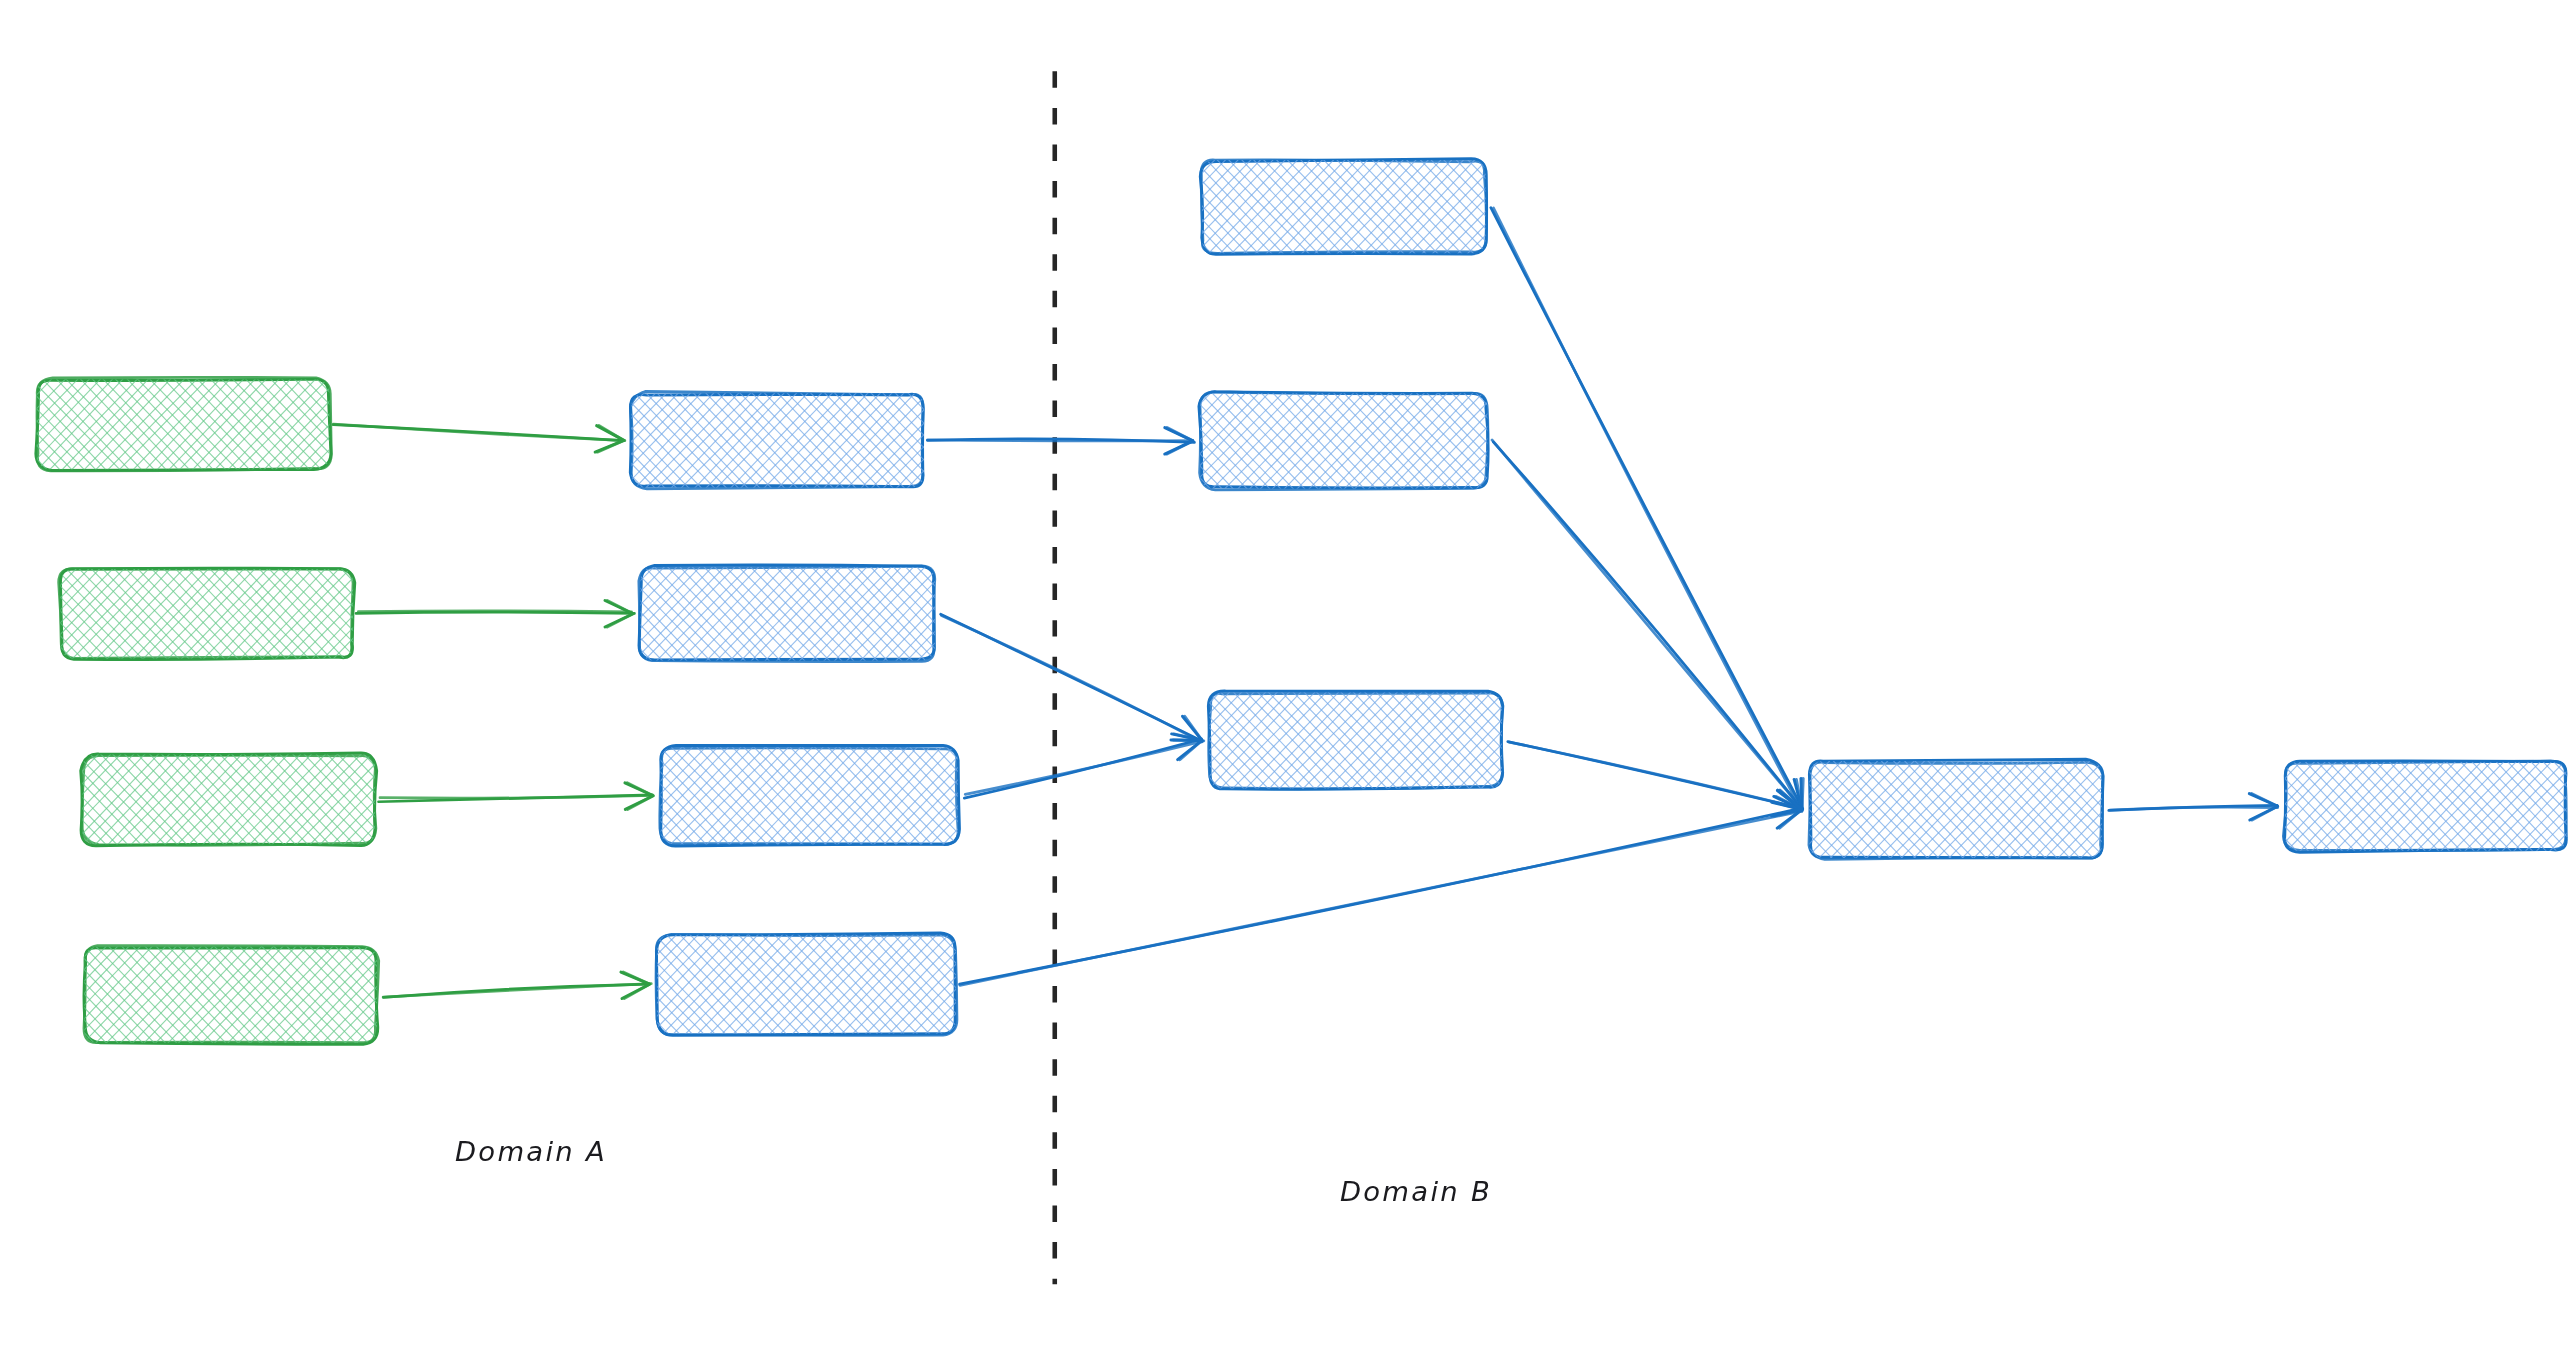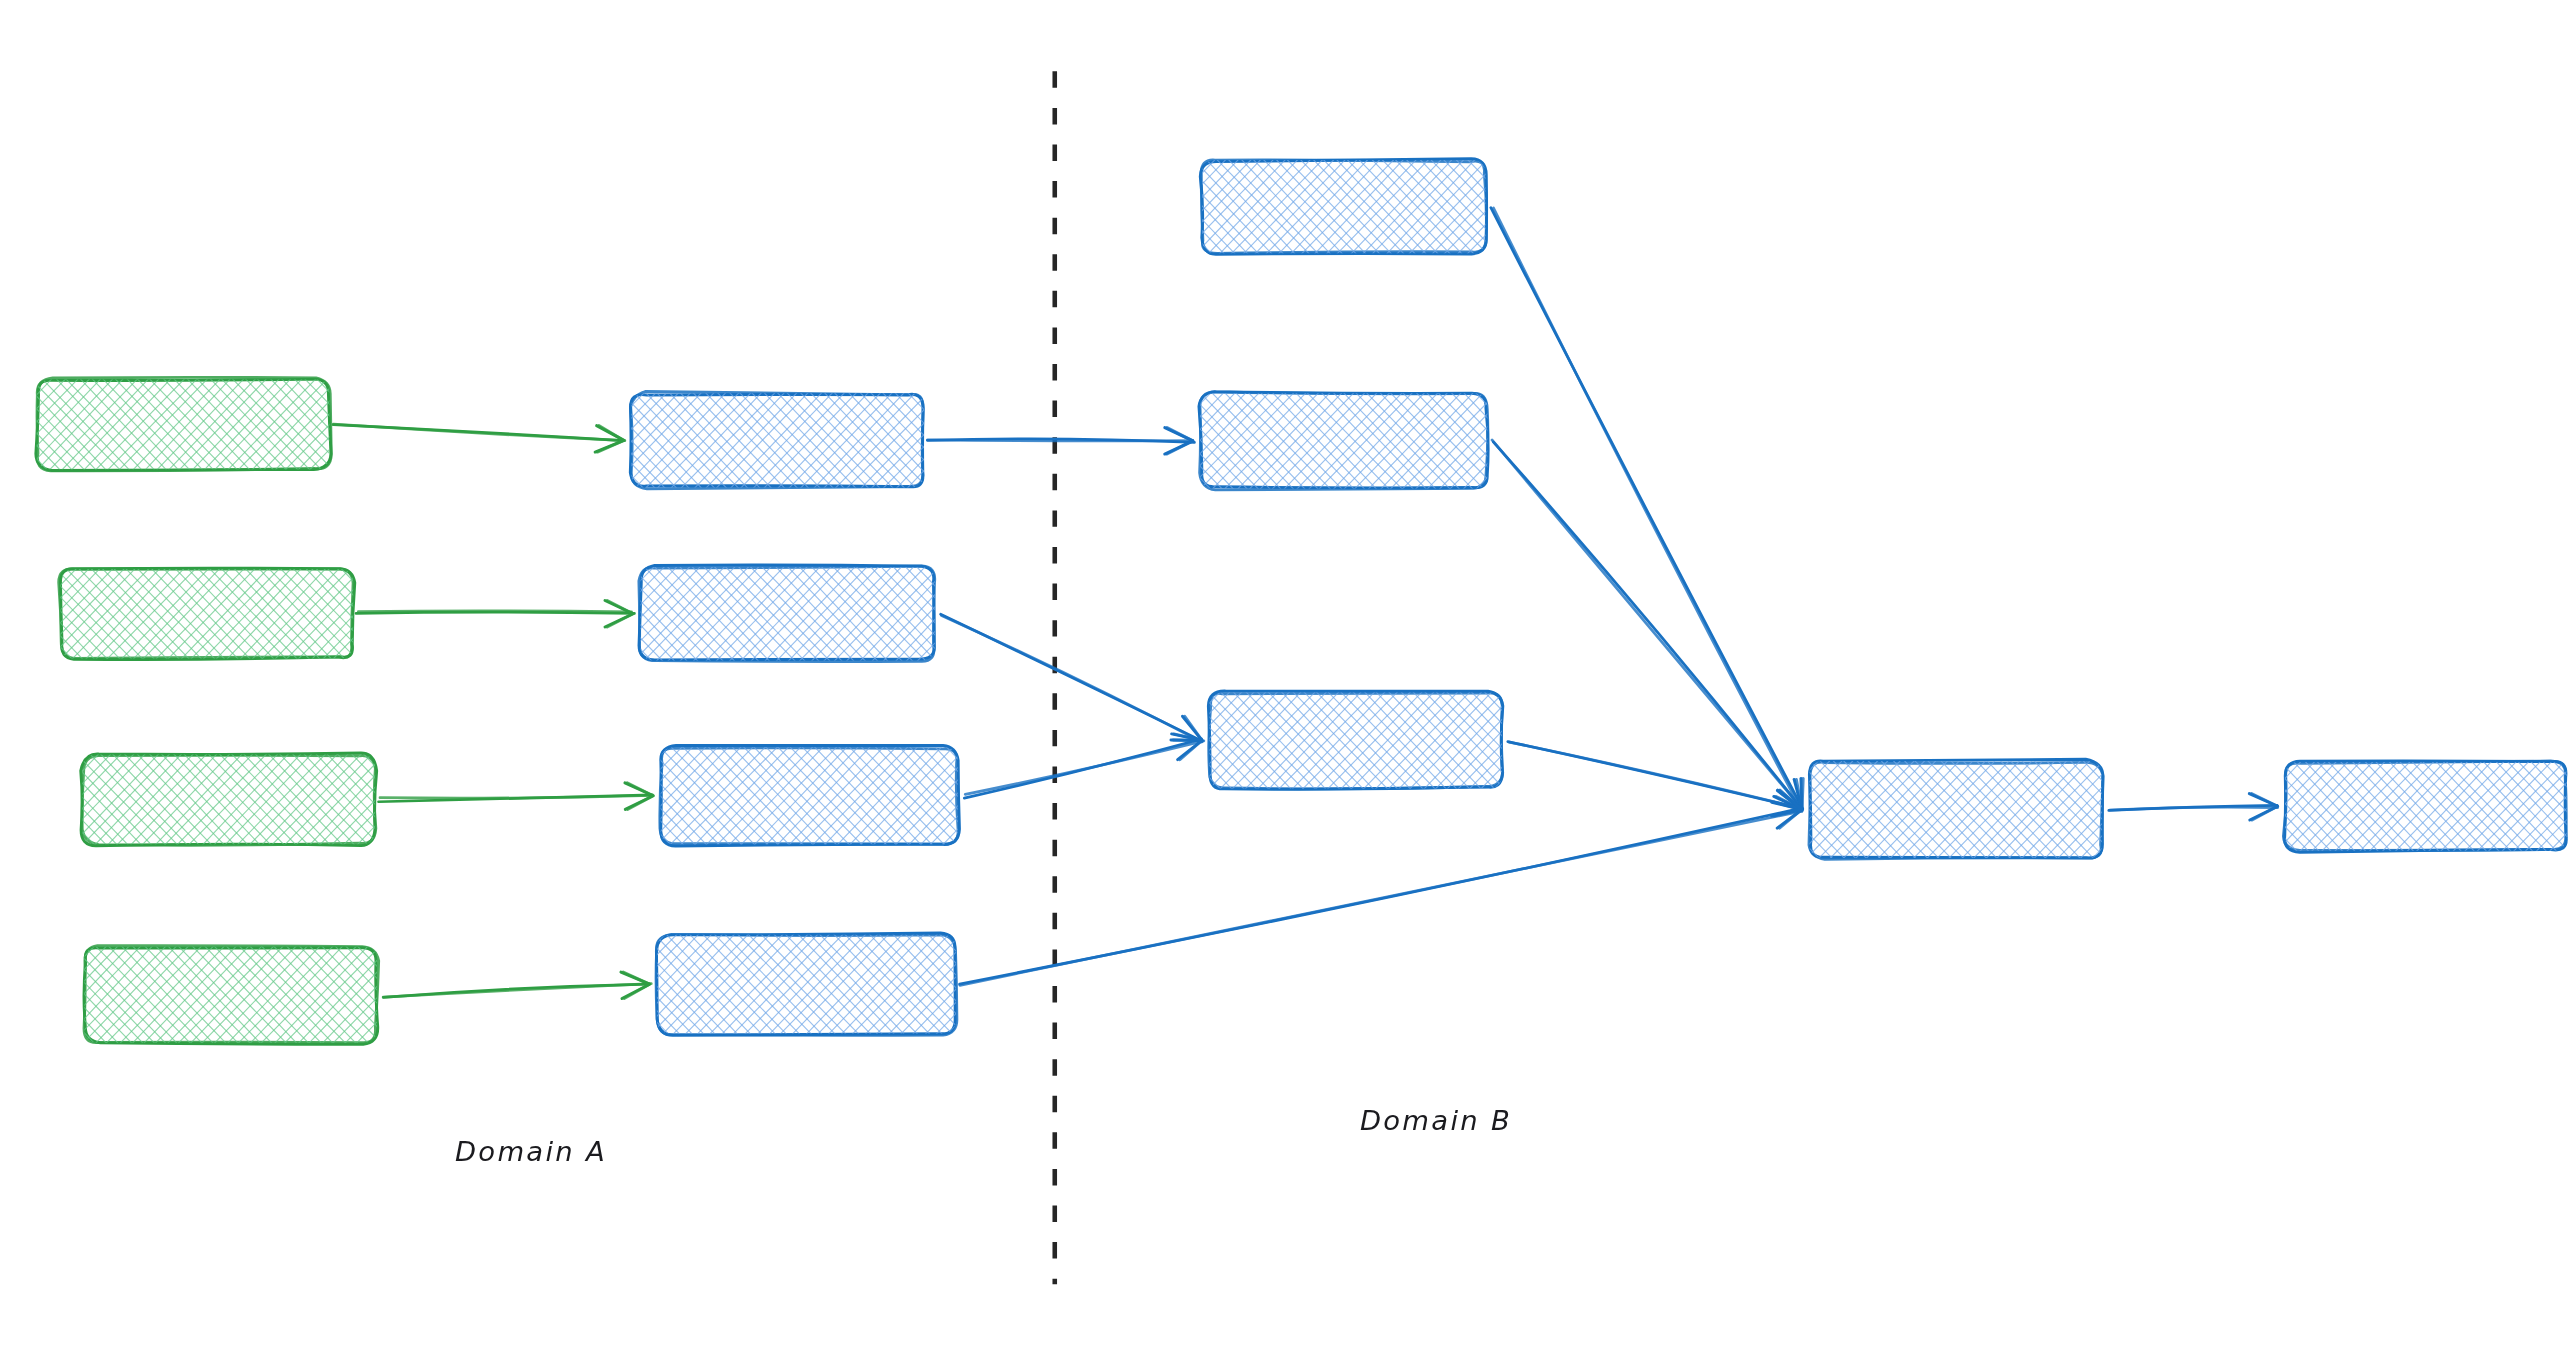--- a/index.html
+++ b/index.html
@@ -1283,15 +1283,15 @@
       <g>
         <path d="M 2305.336179119535 885.9653514842503 Q 2399.14944319427 881.8187687876634 2489.397153019905 880.5747294118628" fill="none" stroke="#1971c2" stroke-width="3" stroke-linecap="round" opacity="1"></path>
         <path d="M 2306.3361796271056 885.8102157753892 Q 2400.6742112115026 880.8711961568333 2489.8866250570863 883.0174185456708" fill="none" stroke="#1971c2" stroke-width="3" stroke-linecap="round" opacity="0.8"></path>
         <path d="M 2459.516349565491 896.5581225983408 L 2490 881.5
                    L 2458.9714267165346 867.5993654823737" fill="none" stroke="#1971c2" stroke-width="3.2" stroke-linecap="round" stroke-linejoin="round" opacity="1"></path>
         <path d="M 2462.016349565491 896.5581225983408 L 2490 881.5
                    L 2461.4714267165346 867.5993654823737" fill="none" stroke="#1971c2" stroke-width="3.2" stroke-linecap="round" stroke-linejoin="round" opacity="0.8"></path>
       </g>
     </svg>
 <div class="dlabel" style="left: 531px; top: 1151px;">Domain A</div>
-    <div class="dlabel" style="left: 1416px; top: 1120px; margin-left: 20px;">Domain B</div>
+    <div class="dlabel" style="left: 1416px; top: 1191px;">Domain B</div>
   </div>
 
 
 </body></html>

